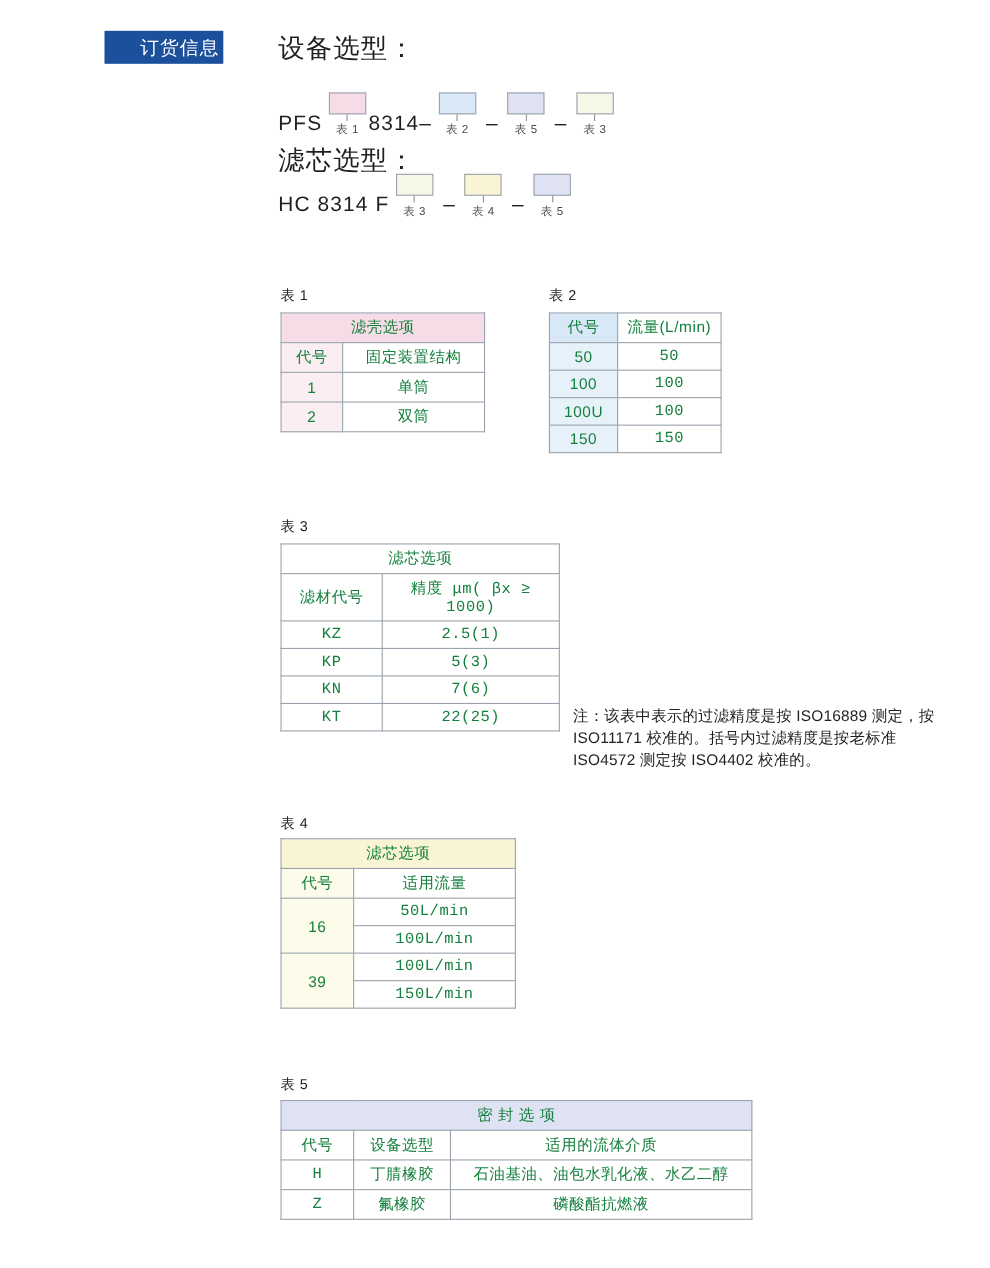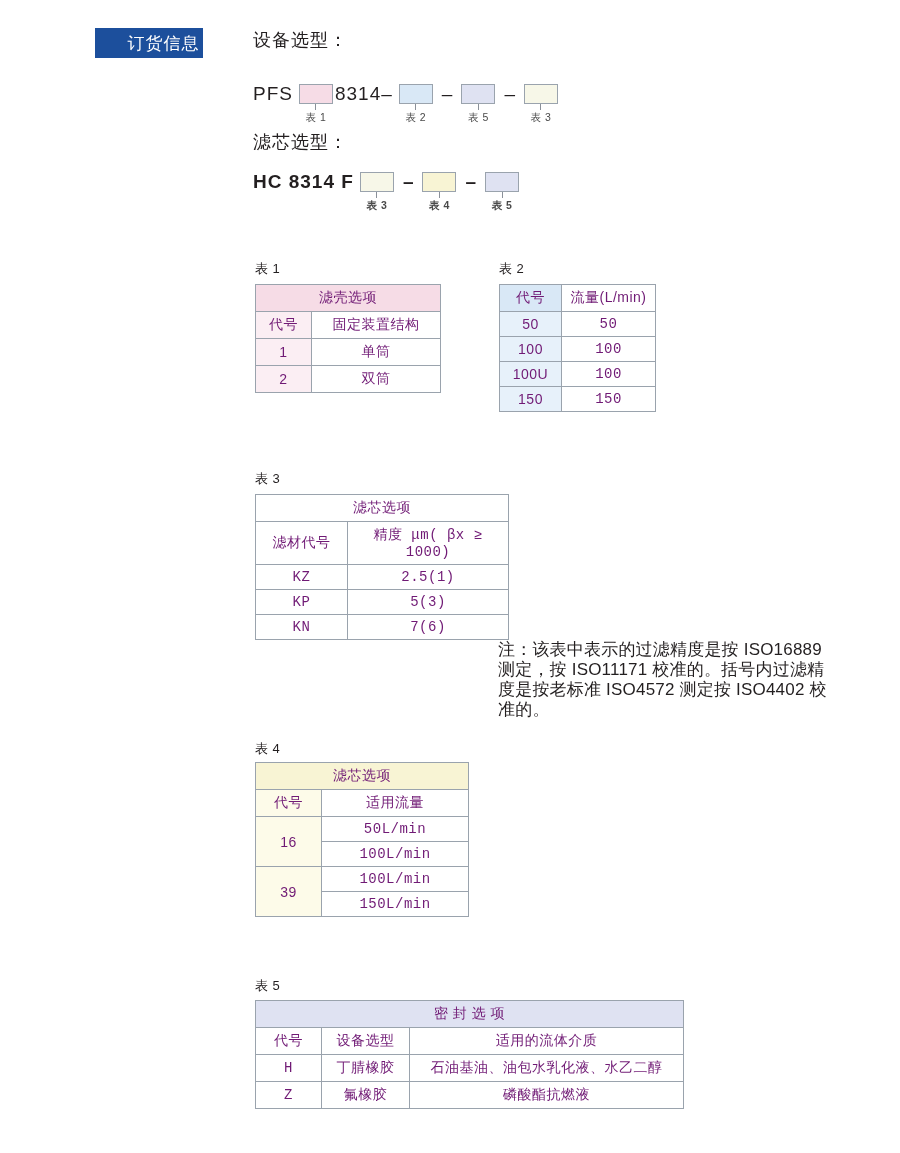--- a/index.html
+++ b/index.html
@@ -27,37 +27,37 @@
     letter-spacing: 1px;
     display: flex;
     align-items: center;
     justify-content: center;
     padding-left: 29px;
   }
 
   
   .sec-title {
     position: absolute;
-    font-size: 18px;
+    font-size: 24px;
     color: #231f20;
     letter-spacing: 1px;
     white-space: nowrap;
   }
   #title-device { left: 253px; top: 28px; }
   #title-element { left: 253px; top: 130px; }
 
   
   .code-row {
     position: absolute;
     display: flex;
-    align-items: flex-start;
+    align-items: flex-end;
     white-space: nowrap;
   }
   #code-device { left: 253px; top: 82px; }
-  #code-element { left: 253px; top: 170px; font-weight: bold; }
+  #code-element { left: 253px; top: 156px; }
 
   .code-txt {
     font-size: 19px;
     line-height: 24px;
     letter-spacing: 1px;
     padding-right: 4px;
   }
   .code-dash {
     font-size: 19px;
     line-height: 24px;
@@ -91,21 +91,21 @@
   .tbl-label {
     position: absolute;
     font-size: 13px;
     color: #231f20;
     letter-spacing: 0.5px;
   }
   table.dt {
     position: absolute;
     border-collapse: collapse;
     font-size: 14px;
-    color: #701a75;
+    color: #15803d;
   }
   table.dt td, table.dt th {
     border: 1px solid #9aa3ad;
     text-align: center;
     font-weight: normal;
     padding: 4px 6px;
     letter-spacing: 0.5px;
   }
   .hdr-pink  { background: #f6dce6; }
   .hdr-blue  { background: #d9e8f6; }
@@ -124,24 +124,24 @@
   #tbl-t2 { left: 499px; top: 284px; width: 157px; }
   #lbl-t3 { left: 255px; top: 470px; }
   #tbl-t3 { left: 255px; top: 494px; width: 254px; }
   #lbl-t4 { left: 255px; top: 740px; }
   #tbl-t4 { left: 255px; top: 762px; width: 214px; }
   #lbl-t5 { left: 255px; top: 977px; }
   #tbl-t5 { left: 255px; top: 1000px; width: 429px; }
 
   #note {
     position: absolute;
-    left: 498px;
+    left: 521px;
     top: 640px;
     width: 330px;
-    font-size: 17px;
+    font-size: 14px;
     line-height: 20px;
     color: #231f20;
     letter-spacing: 0.2px;
   }
 </style>
 </head>
 <body>
 
 <div class="badge">
   <span>订货信息</span>
@@ -259,20 +259,24 @@
     <td class="cell-white">2.5(1)</td>
   </tr>
   <tr>
     <td class="cell-white">KP</td>
     <td class="cell-white">5(3)</td>
   </tr>
   <tr>
     <td class="cell-white">KN</td>
     <td class="cell-white">7(6)</td>
   </tr>
+  <tr>
+    <td class="cell-white">KT</td>
+    <td class="cell-white">22(25)</td>
+  </tr>
 </tbody>
   </table>
 <div id="note">注：该表中表示的过滤精度是按 ISO16889 测定，按 ISO11171 校准的。括号内过滤精度是按老标准 ISO4572 测定按 ISO4402 校准的。</div>
 
 <div class="tbl-label" id="lbl-t4">表 4</div>
 <table class="dt" id="tbl-t4">
   <tbody>
       <tr>
     <th class="hdr-cream" colspan="2">滤芯选项</th>
   </tr>

